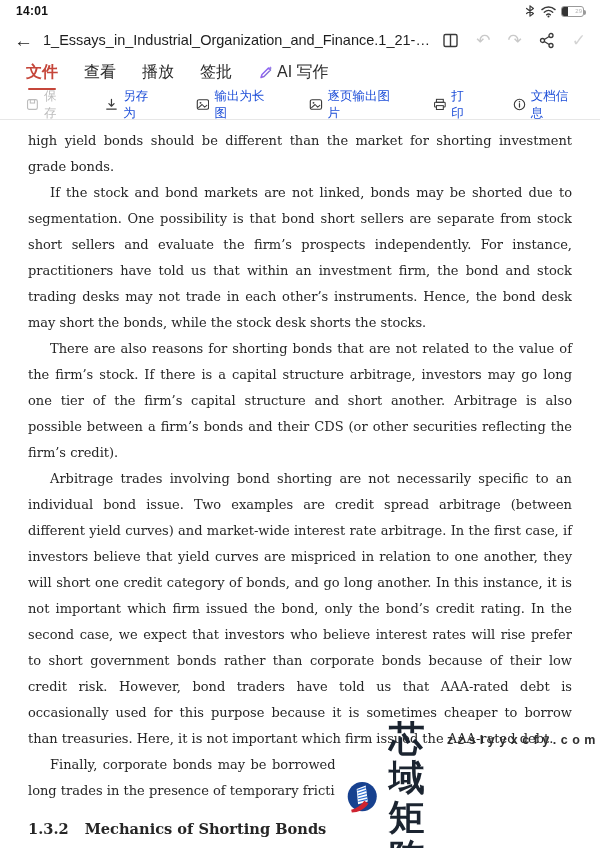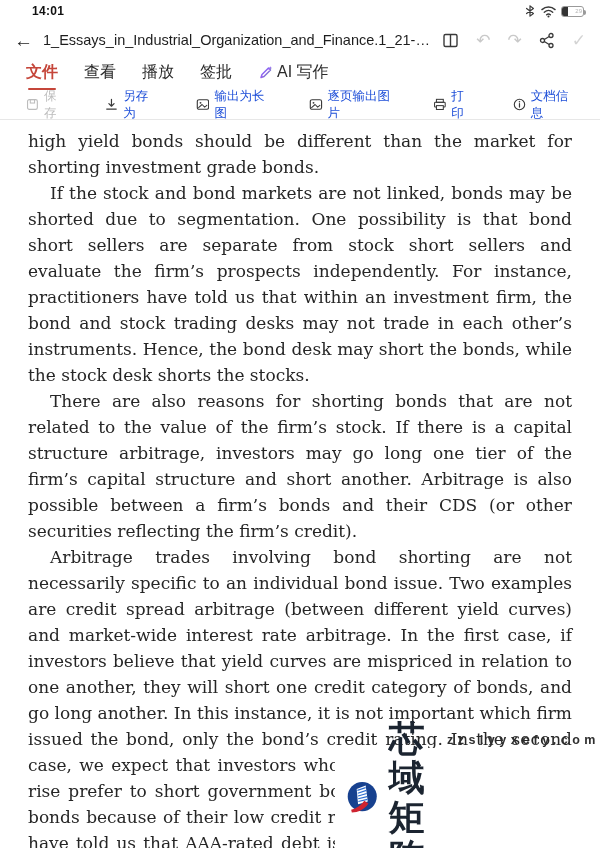--- a/index.html
+++ b/index.html
@@ -3,21 +3,21 @@
 <meta charset="utf-8">
 <style>
   * { margin:0; padding:0; box-sizing:border-box; }
   html,body { background:#fff; }
   #app {
     position:relative; width:600px; height:848px; background:#fff;
     font-family:"Liberation Sans", sans-serif; color:#2e2e2e; overflow:hidden;
   }
   
   .statusbar { position:absolute; top:0; left:0; right:0; height:22px;
-    display:flex; align-items:center; justify-content:space-between; padding:0 16px;margin-left:16px; }
+    display:flex; align-items:center; justify-content:space-between; padding:0 16px; }
   .statusbar .time { font-size:12px; font-weight:bold; color:#111; letter-spacing:.3px; }
   .statusbar .sticons { display:flex; align-items:center; gap:5px; }
   .battery { position:relative; width:23px; height:11px; border:1px solid #9a9a9a;
     border-radius:3px; display:flex; align-items:center; }
   .battery::after { content:""; position:absolute; right:-3px; top:3px; width:2px; height:5px;
     background:#9a9a9a; border-radius:0 2px 2px 0; }
   .battery .fill { width:30%; height:100%; background:#333; border-radius:2px 0 0 2px; }
   .battery .pct { position:absolute; right:1px; font-size:6px; color:#b5b5b5; line-height:1; }
   
   .titlebar { position:absolute; top:22px; left:0; right:0; height:36px;
@@ -39,21 +39,21 @@
   
   .toolbar { position:absolute; top:90px; left:0; right:0; height:30px;
     display:flex; align-items:center; gap:40px; padding:0 26px; border-bottom:1px solid #e7e7e7; }
   .tool { display:flex; align-items:center; gap:5px; font-size:12.5px; color:#1d4ed8; }
   .tool svg { display:block; }
   .tool.disabled { color:#bcbcbc; }
   
   .doc { position:absolute; top:121px; left:0; right:0; bottom:0; background:#fff;
     font-family:"DejaVu Serif", serif; color:#262626; }
   .doc-inner { padding:7px 28px 0 28px; }
-  .doc p { font-size:17px; line-height:26px; text-align:justify; text-indent:22px; }
+  .doc p { font-size:13px; line-height:26px; text-align:justify; text-indent:22px; }
   .doc p.cont { text-indent:0; }
   .heading { font-size:14.6px; font-weight:bold; margin:16px 0 10px; font-family:"DejaVu Serif", serif; }
   .heading .num { margin-right:16px; }
   
   .watermark { position:absolute; right:0; bottom:0; width:265px; height:100px; background:#fff;
     display:flex; align-items:center; gap:10px; padding-left:12px; }
   .wm-text { display:flex; flex-direction:row; align-items:flex-start; }
   .wm-title { font-family:"DejaVu Serif", serif; font-weight:bold; font-size:36px;
     line-height:1.1; color:#1b2430; letter-spacing:2px; }
   .wm-domain { font-family:"Liberation Sans", sans-serif; font-weight:bold; font-size:12.5px;

